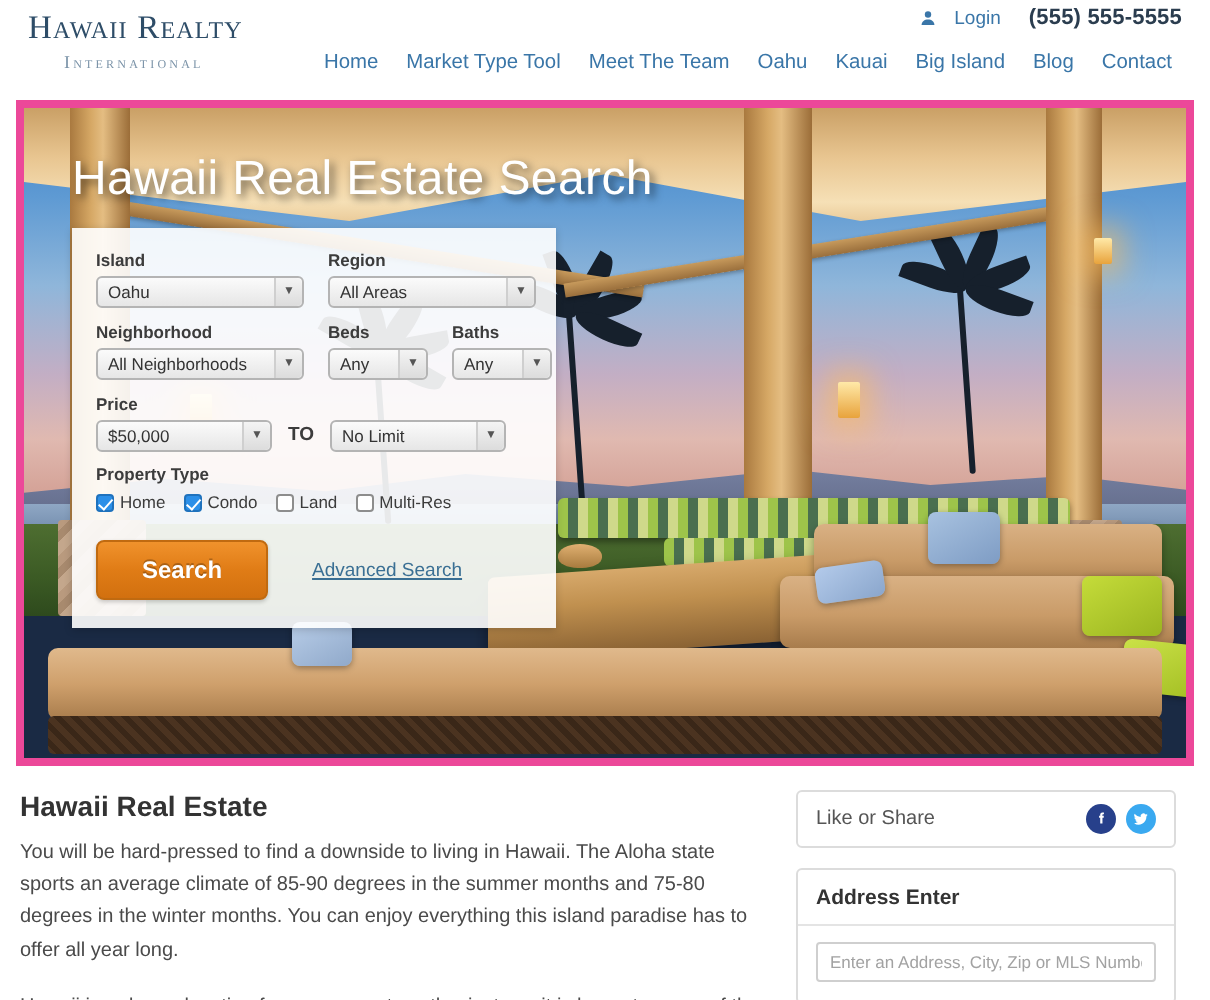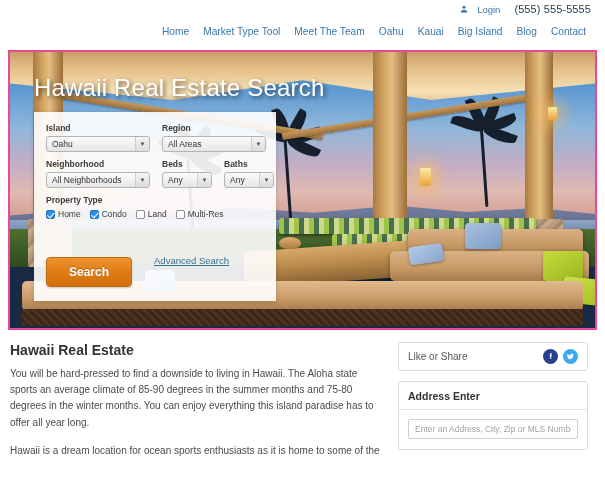--- a/index.html
+++ b/index.html
@@ -21,31 +21,31 @@
     font-variant:small-caps; text-transform:capitalize;
   }
   .logo-sub {
     font-family:"Liberation Serif", serif;
     font-size:9px; color:#7b93a8; letter-spacing:1.6px;
     margin-top:4px; margin-left:18px; font-variant:small-caps;
   }
   .topbar { position:absolute; right:14px; top:3px; display:flex; align-items:center; gap:14px; }
   .login { display:flex; align-items:center; gap:9px; color:#3a76a8; font-size:9.5px; text-decoration:none; }
   .login svg { display:block; }
-  .phone { color:#2b3d4f; font-size:11px; font-weight:normal; letter-spacing:.1px; }
+  .phone { color:#2b3d4f; font-size:11px; font-weight:bold; letter-spacing:.1px; }
   .nav { position:absolute; right:12px; top:26px; display:flex; gap:0; align-items:center; }
   .nav a {
     color:#3a76a8; font-size:10.2px; text-decoration:none;
     padding:0 7px; white-space:nowrap;
   }
 
   
   .hero {
-    position:relative; margin:0 8px; height:280px; overflow:hidden;
-    border:2px solid #ec4899; background:#1a2a44;
+    position:relative; margin:0 8px; height:333px; overflow:hidden;
+    border:4px solid #ec4899; background:#1a2a44;
   }
   .hero-img { position:absolute; inset:0; overflow:hidden; }
   
   .sky {
     position:absolute; left:0; top:0; width:100%; height:62%;
     background:linear-gradient(180deg,#3b7fc4 0%,#5e9ad3 22%,#8fb6da 44%,#c3aec4 66%,#e0b9b0 82%,#d09a8e 100%);
   }
   
   .hills {
     position:absolute; left:0; top:52%; width:100%; height:12%;
@@ -212,21 +212,20 @@
     border-width:0 1.6px 1.6px 0; transform:rotate(42deg);
   }
   .actions { display:flex; align-items:center; gap:22px; margin-top:14px; }
   .btn-search {
     background:linear-gradient(180deg,#f0922c 0%,#e07c16 50%,#d2700f 100%);
     border:1px solid #c06a10; border-radius:4px;
     color:#fff; font-size:12px; font-weight:bold;
     padding:7px 22px; cursor:pointer;
     text-shadow:0 -1px 0 rgba(0,0,0,.25);
     box-shadow:0 1px 2px rgba(0,0,0,.2);
-    margin-top:24px;
   }
   .adv {
     color:#3a6f94; font-size:9.5px; text-decoration:underline;
     cursor:pointer;
   }
 
   
   .content { display:flex; padding:12px 10px 0 10px; gap:16px; }
   .main-col { width:372px; }
   .main-col h2 {
@@ -257,20 +256,24 @@
     width:100%; height:20px; border:1px solid #cfcfcf; border-radius:2px;
     font-size:8.5px; color:#333; padding:0 6px;
     font-family:"Liberation Sans", sans-serif; background:#fff;
   }
   .addr-input::placeholder { color:#a2a2a2; }
 </style>
 </head>
 <body>
 
 <div class="header">
+  <div class="logo">
+    <div class="logo-main">Hawaii Realty</div>
+    <div class="logo-sub">International</div>
+  </div>
 
   <div class="topbar">
     <a class="login" href="#">
       <span>
         <svg width="8" height="8" viewBox="0 0 16 16">
             <circle cx="8" cy="4.5" r="3.2" fill="#3a76a8"></circle>
             <path d="M1.6 15c0-3.6 2.9-5.6 6.4-5.6s6.4 2 6.4 5.6z" fill="#3a76a8"></path>
           </svg>
       </span>
       <span>Login</span>
@@ -390,20 +393,34 @@
       </div>
       <div class="fld">
         <div class="lbl">Baths</div>
         <div class="sel w-baths">
           <span>Any</span>
           <span class="arrow">▼</span>
         </div>
       </div>
     </div>
 
+    <div>
+      <div class="lbl">Price</div>
+      <div class="price-row">
+        <div class="sel w-price">
+          <span>$50,000</span>
+          <span class="arrow">▼</span>
+        </div>
+        <div class="to">TO</div>
+        <div class="sel w-nolimit">
+          <span>No Limit</span>
+          <span class="arrow">▼</span>
+        </div>
+      </div>
+    </div>
 
     <div class="ptype">
       <div class="lbl">Property Type</div>
       <div class="checks">
         <label class="chk">
           <span class="box on"></span>
           <span>Home</span>
         </label>
         <label class="chk">
           <span class="box on"></span>

